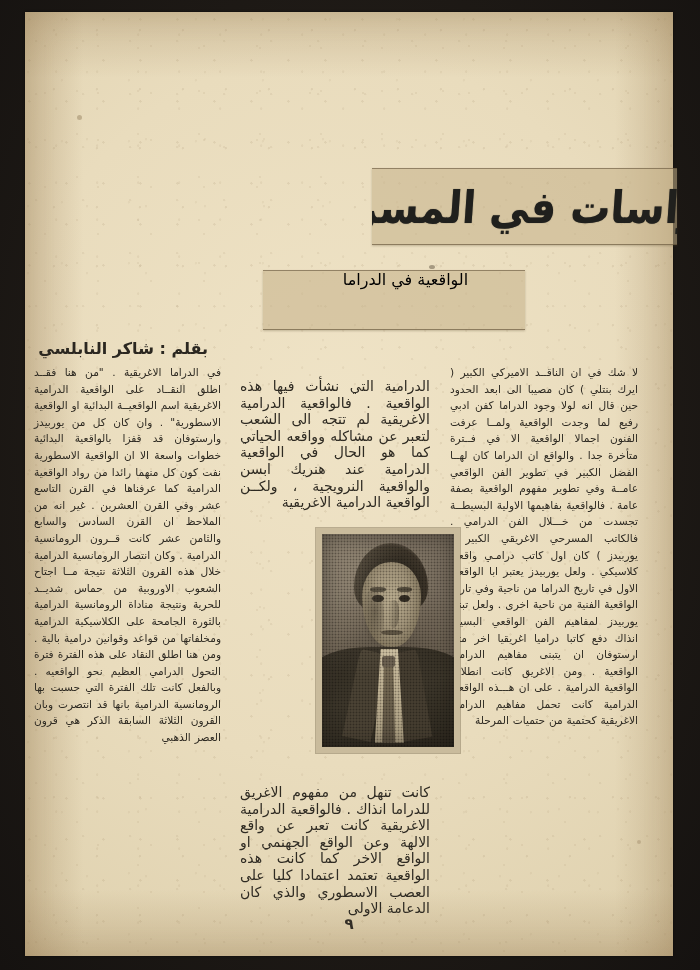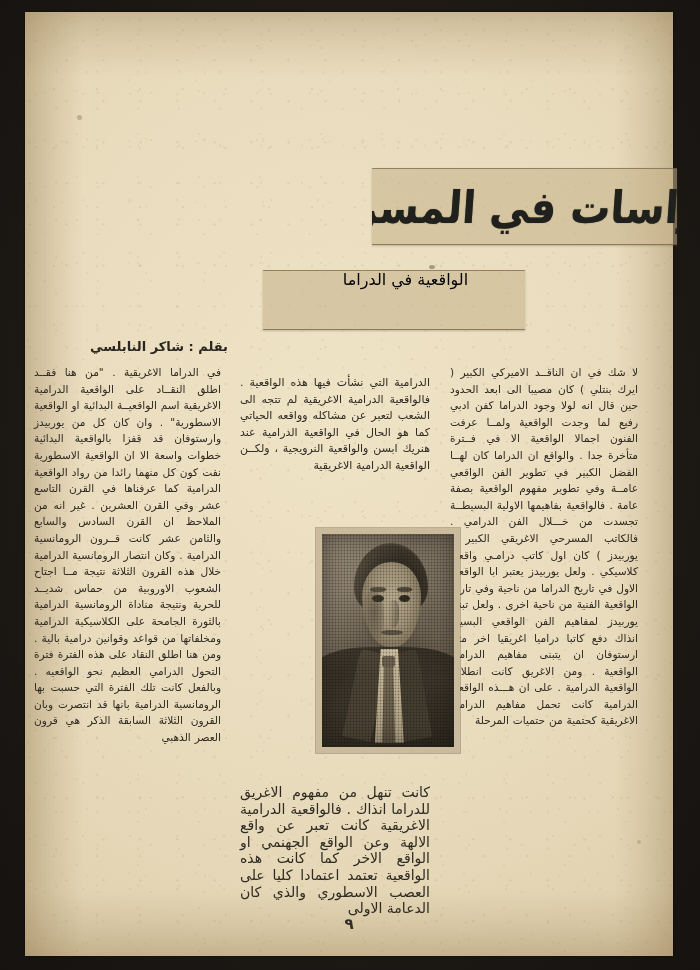--- a/index.html
+++ b/index.html
@@ -119,23 +119,23 @@
     height: 58px;
     display: flex;
     align-items: flex-start;
     justify-content: center;
     pointer-events: none;
   }
 
   
   #byline {
     position: absolute;
-    right: 445px;
+    right: 465px;
     top: 327px;
-    font-size: 13px;
+    font-size: 16px;
     font-weight: 700;
     color: #2b2720;
     letter-spacing: 0;
     white-space: nowrap;
   }
 
   
   .col {
     position: absolute;
     top: 352px;
@@ -147,21 +147,21 @@
     word-spacing: .5px;
     direction: rtl;
   }
   .col p { margin: 0; }
 
   #col-right  { right: 35px;  width: 188px; }
   #col-left   { right: 452px; width: 187px; }
 
   
   #col-mid-top    { position: absolute; top: 352px; right: 243px; width: 190px;
-                    font-size: 11px; line-height: 16.6px; color: #2e2a22;
+                    font-size: 14px; line-height: 16.6px; color: #2e2a22;
                     text-align: justify; direction: rtl; }
   #col-mid-bottom { position: absolute; top: 758px; right: 243px; width: 190px;
                     font-size: 14px; line-height: 16.6px; color: #2e2a22;
                     text-align: justify; direction: rtl; }
 
   
   #photo-frame {
     position: absolute;
     left: 291px;
     top: 516px;

